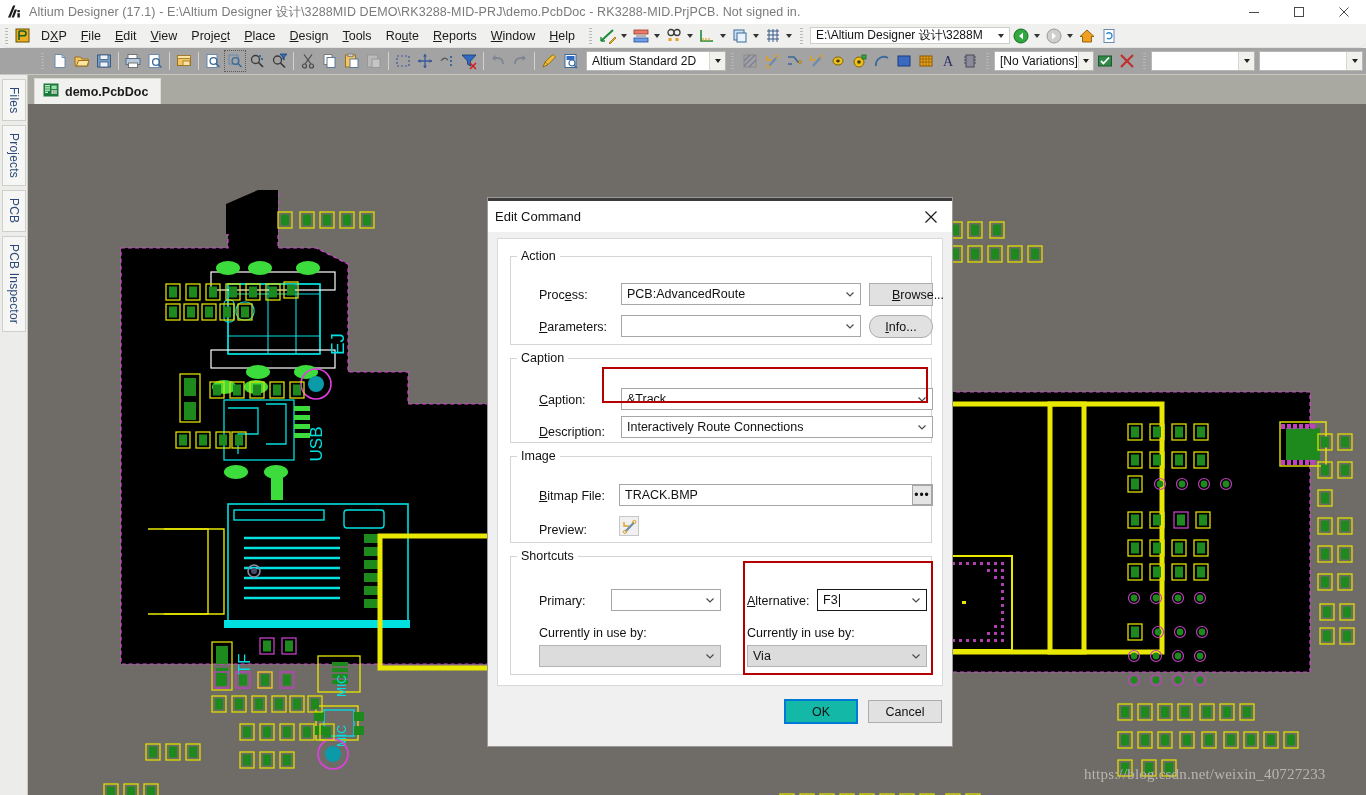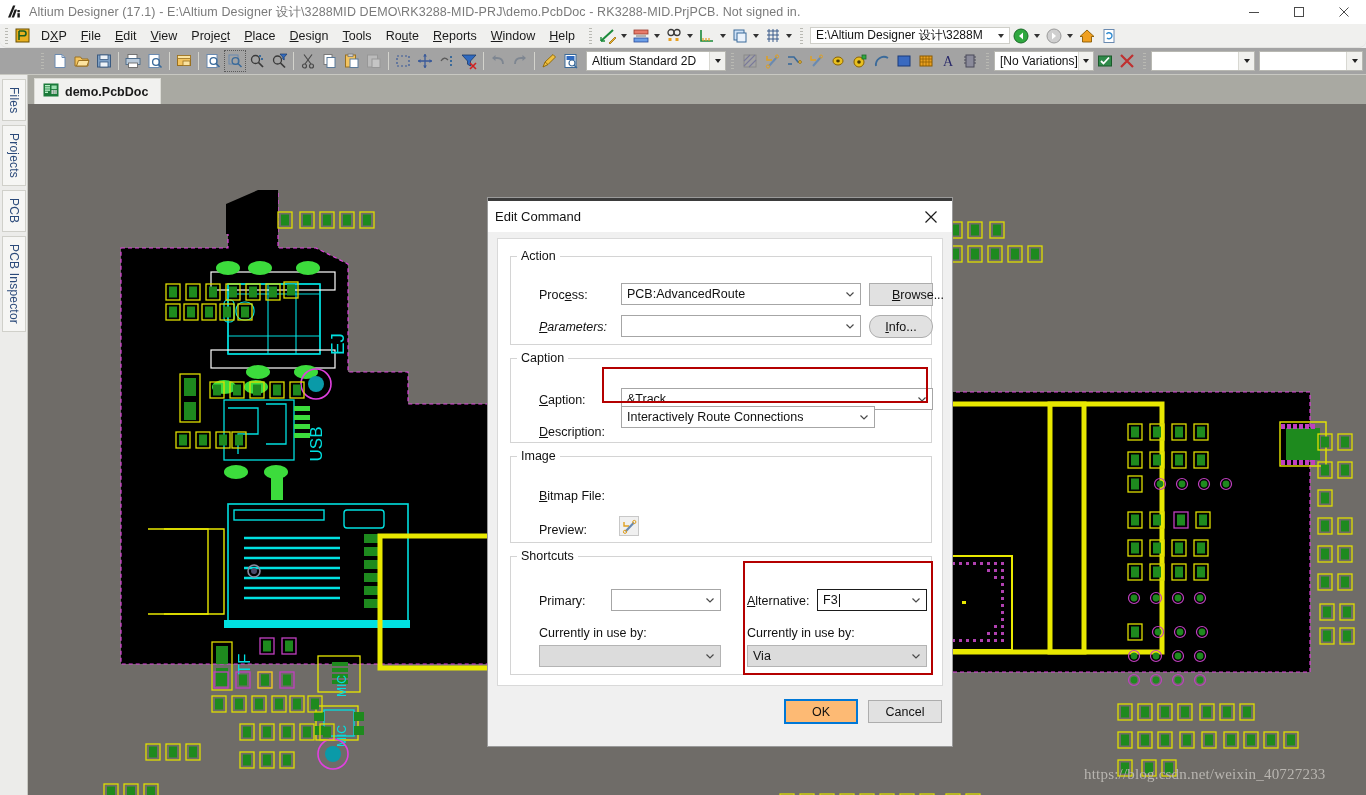--- a/index.html
+++ b/index.html
@@ -163,21 +163,21 @@
     margin-left: auto; width: 20px; height: 20px; background: #e4e4e4; border: 1px solid #a6a6a6;
     display:flex; align-items:center; justify-content:center; font-size: 12px; color:#111;
     letter-spacing:1px; line-height: 1;
   }
   .btn {
     position: absolute; height: 23px; background: #e1e1e1; border: 1px solid #adadad;
     display: flex; align-items: center; justify-content: center;
     font-size: 12.5px; color: #111;
   }
   .btn u { text-decoration: underline; }
-  .btn.primary { border: 2px solid #a3a3a3; background: #fdba74; }
+  .btn.primary { border: 2px solid #a3a3a3; background: #14b8a6; }
   .redbox { position: absolute; border: 2px solid #b40000; pointer-events: none; }
   .preview-icon {
     position: absolute; width: 20px; height: 20px; background: #f0f0f0; border: 1px solid #c8c8c8;
     display:flex; align-items:center; justify-content:center;
   }
 </style>
 </head>
 <body>
 
 <div id="app">
@@ -1174,21 +1174,21 @@
             <span>PCB:AdvancedRoute</span>
             <span class="arrow">
               <svg width="12" height="12" viewBox="0 0 12 12">
                   <path d="M2.5 4.5 L6 8 L9.5 4.5" fill="none" stroke="#4a4a4a" stroke-width="1.2"></path>
                 </svg>
             </span>
           </div>
           <div class="btn" style="left:358px; top:20px; width:64px;padding-left:34px;">
             <span><u>B</u>rowse...</span>
           </div>
-          <span class="lbl" style="left:28px; top:57px;font-style:italic;"><u>P</u>arameters:</span>
+          <span class="lbl" style="left:28px; top:57px;"><u>P</u>arameters:</span>
           <div class="fld" style="left:110px; top:52px; width:240px;">
             <span></span>
             <span class="arrow">
               <svg width="12" height="12" viewBox="0 0 12 12">
                   <path d="M2.5 4.5 L6 8 L9.5 4.5" fill="none" stroke="#4a4a4a" stroke-width="1.2"></path>
                 </svg>
             </span>
           </div>
           <div class="btn" style="left:358px; top:52px; width:64px;border-radius:11px;">
             <span><u>I</u>nfo...</span>
@@ -1200,34 +1200,40 @@
           <span class="lbl" style="left:28px; top:28px;"><u>C</u>aption:</span>
           <div class="fld" style="left:110px; top:23px; width:312px;">
             <span>&amp;Track</span>
             <span class="arrow">
               <svg width="12" height="12" viewBox="0 0 12 12">
                   <path d="M2.5 4.5 L6 8 L9.5 4.5" fill="none" stroke="#4a4a4a" stroke-width="1.2"></path>
                 </svg>
             </span>
           </div>
           <span class="lbl" style="left:28px; top:60px;"><u>D</u>escription:</span>
-          <div class="fld" style="left:110px; top:41px; width:254px;">
+          <div class="fld" style="left:110px; top:51px; width:312px;">
             <span>Interactively Route Connections</span>
             <span class="arrow">
               <svg width="12" height="12" viewBox="0 0 12 12">
                   <path d="M2.5 4.5 L6 8 L9.5 4.5" fill="none" stroke="#4a4a4a" stroke-width="1.2"></path>
                 </svg>
             </span>
           </div>
         </fieldset>
         <div class="redbox" id="redbox-caption" style="left: 104px; top: 128px; width: 326px; height: 36px; border-color: rgb(180, 0, 0);"></div>
 
         <fieldset class="grp" style="left:12px; top:210px; width:422px; height:94px;">
           <legend>Image</legend>
           <span class="lbl" style="left:28px; top:26px;"><u>B</u>itmap File:</span>
+          <div class="fld" style="left:108px; top:21px; width:314px;">
+            <span>TRACK.BMP</span>
+            <span class="ellipsis-btn">
+              <span>•••</span>
+            </span>
+          </div>
           <span class="lbl" style="left:28px; top:60px;">Preview:</span>
           <div class="preview-icon" style="left:108px; top:53px;">
             <svg width="17" height="17" viewBox="0 0 17 17">
               <path d="M3 4 L3 8 L8 8" fill="none" stroke="#e0a020" stroke-width="1.4"></path>
               <path d="M4.5 13.5 L13 4.5" stroke="#6a8ab0" stroke-width="2.2"></path>
               <circle cx="13.3" cy="4" r="1.6" fill="none" stroke="#e0a020" stroke-width="1"></circle>
               <circle cx="4" cy="13.8" r="1.6" fill="none" stroke="#e0a020" stroke-width="1"></circle>
             </svg>
           </div>
         </fieldset>

